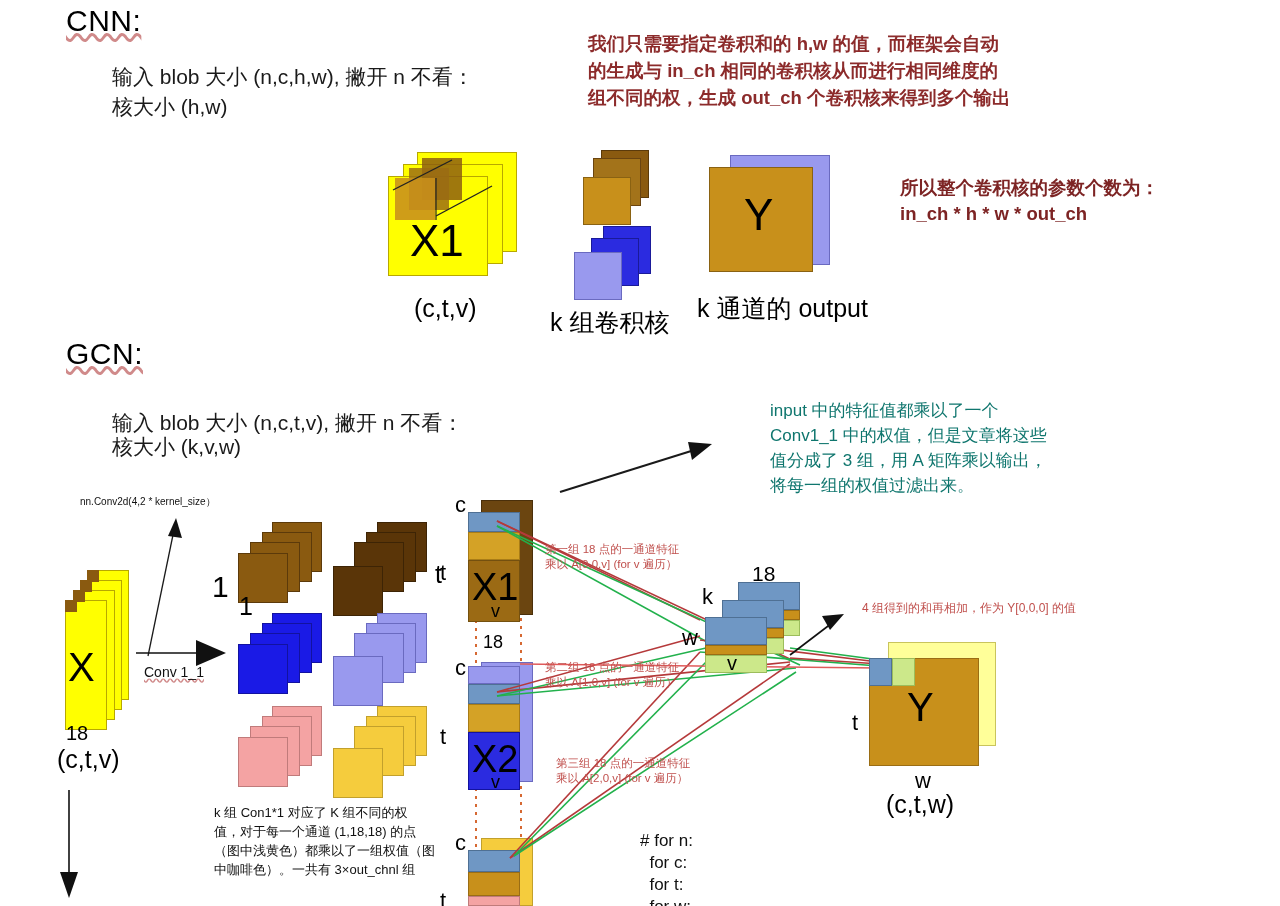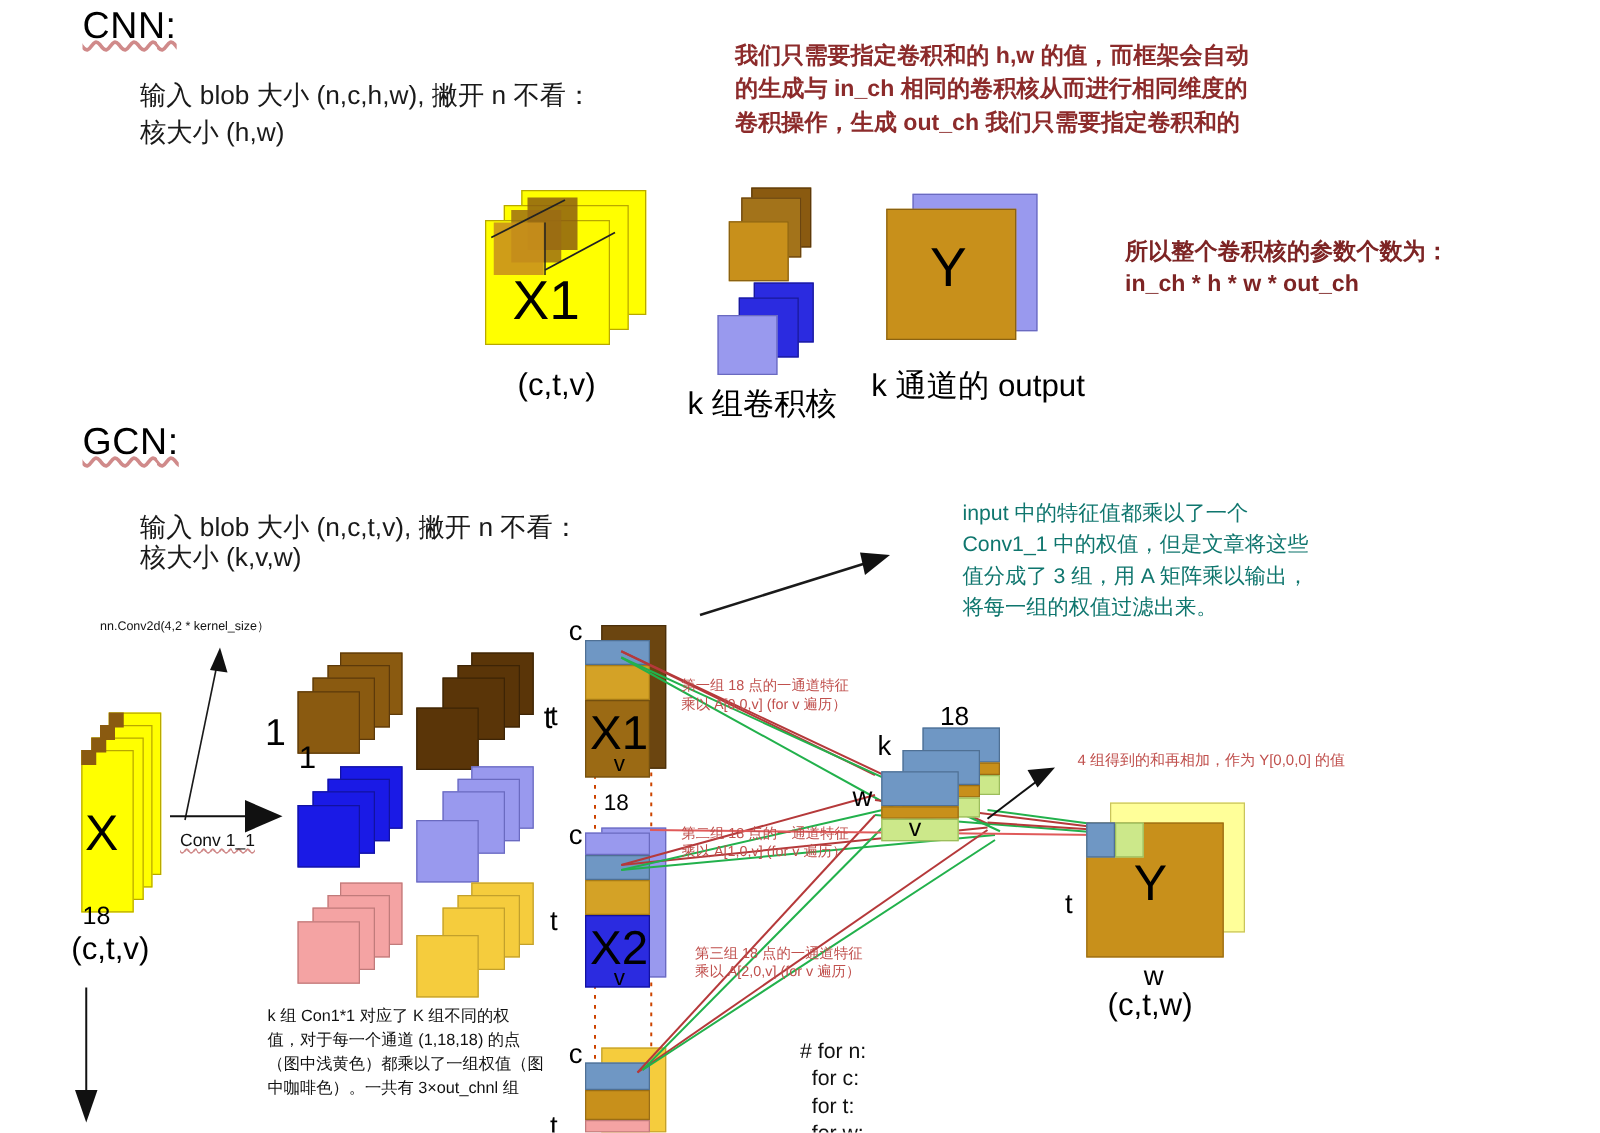--- a/index.html
+++ b/index.html
@@ -25,23 +25,23 @@
 </head>
 <body>
 
 <div class="abs hdr spell" style="left:66px;top:4px;">CNN:</div>
 
 <div class="abs body-txt" style="left:112px;top:62px;">输入 blob 大小 (n,c,h,w), 撇开 n 不看：</div>
 <div class="abs body-txt" style="left:112px;top:92px;">核大小 (h,w)</div>
 
 <div class="abs red-txt" style="left:588px;top:30px;">我们只需要指定卷积和的 h,w 的值，而框架会自动
 的生成与 in_ch 相同的卷积核从而进行相同维度的
-卷积操作，生成 out_ch 我们只需要指定卷积和的</div>
-
-<div class="abs red-txt-b" style="left:900px;top:188px;">所以整个卷积核的参数个数为：
+组不同的权，生成 out_ch 个卷积核来得到多个输出</div>
+
+<div class="abs red-txt-b" style="left:900px;top:175px;">所以整个卷积核的参数个数为：
 in_ch * h * w * out_ch</div>
 
 <div>
   <div class="plate" style="left:417px;top:152px;width:100px;height:100px;background:#ffff00;border:1px solid #b8a800;"></div>
   <div class="plate" style="left:403px;top:164px;width:100px;height:100px;background:#ffff00;border:1px solid #b8a800;"></div>
   <div class="plate" style="left:388px;top:176px;width:100px;height:100px;background:#ffff00;border:1px solid #b8a800;"></div>
   <div class="plate" style="left:422px;top:158px;width:40px;height:42px;background:#8a5a10;opacity:.82;"></div>
   <div class="plate" style="left:409px;top:168px;width:40px;height:42px;background:#9a6a14;opacity:.82;"></div>
   <div class="plate" style="left:395px;top:178px;width:40px;height:42px;background:#c8901b;opacity:.88;"></div>
   <svg width="1" height="1">

